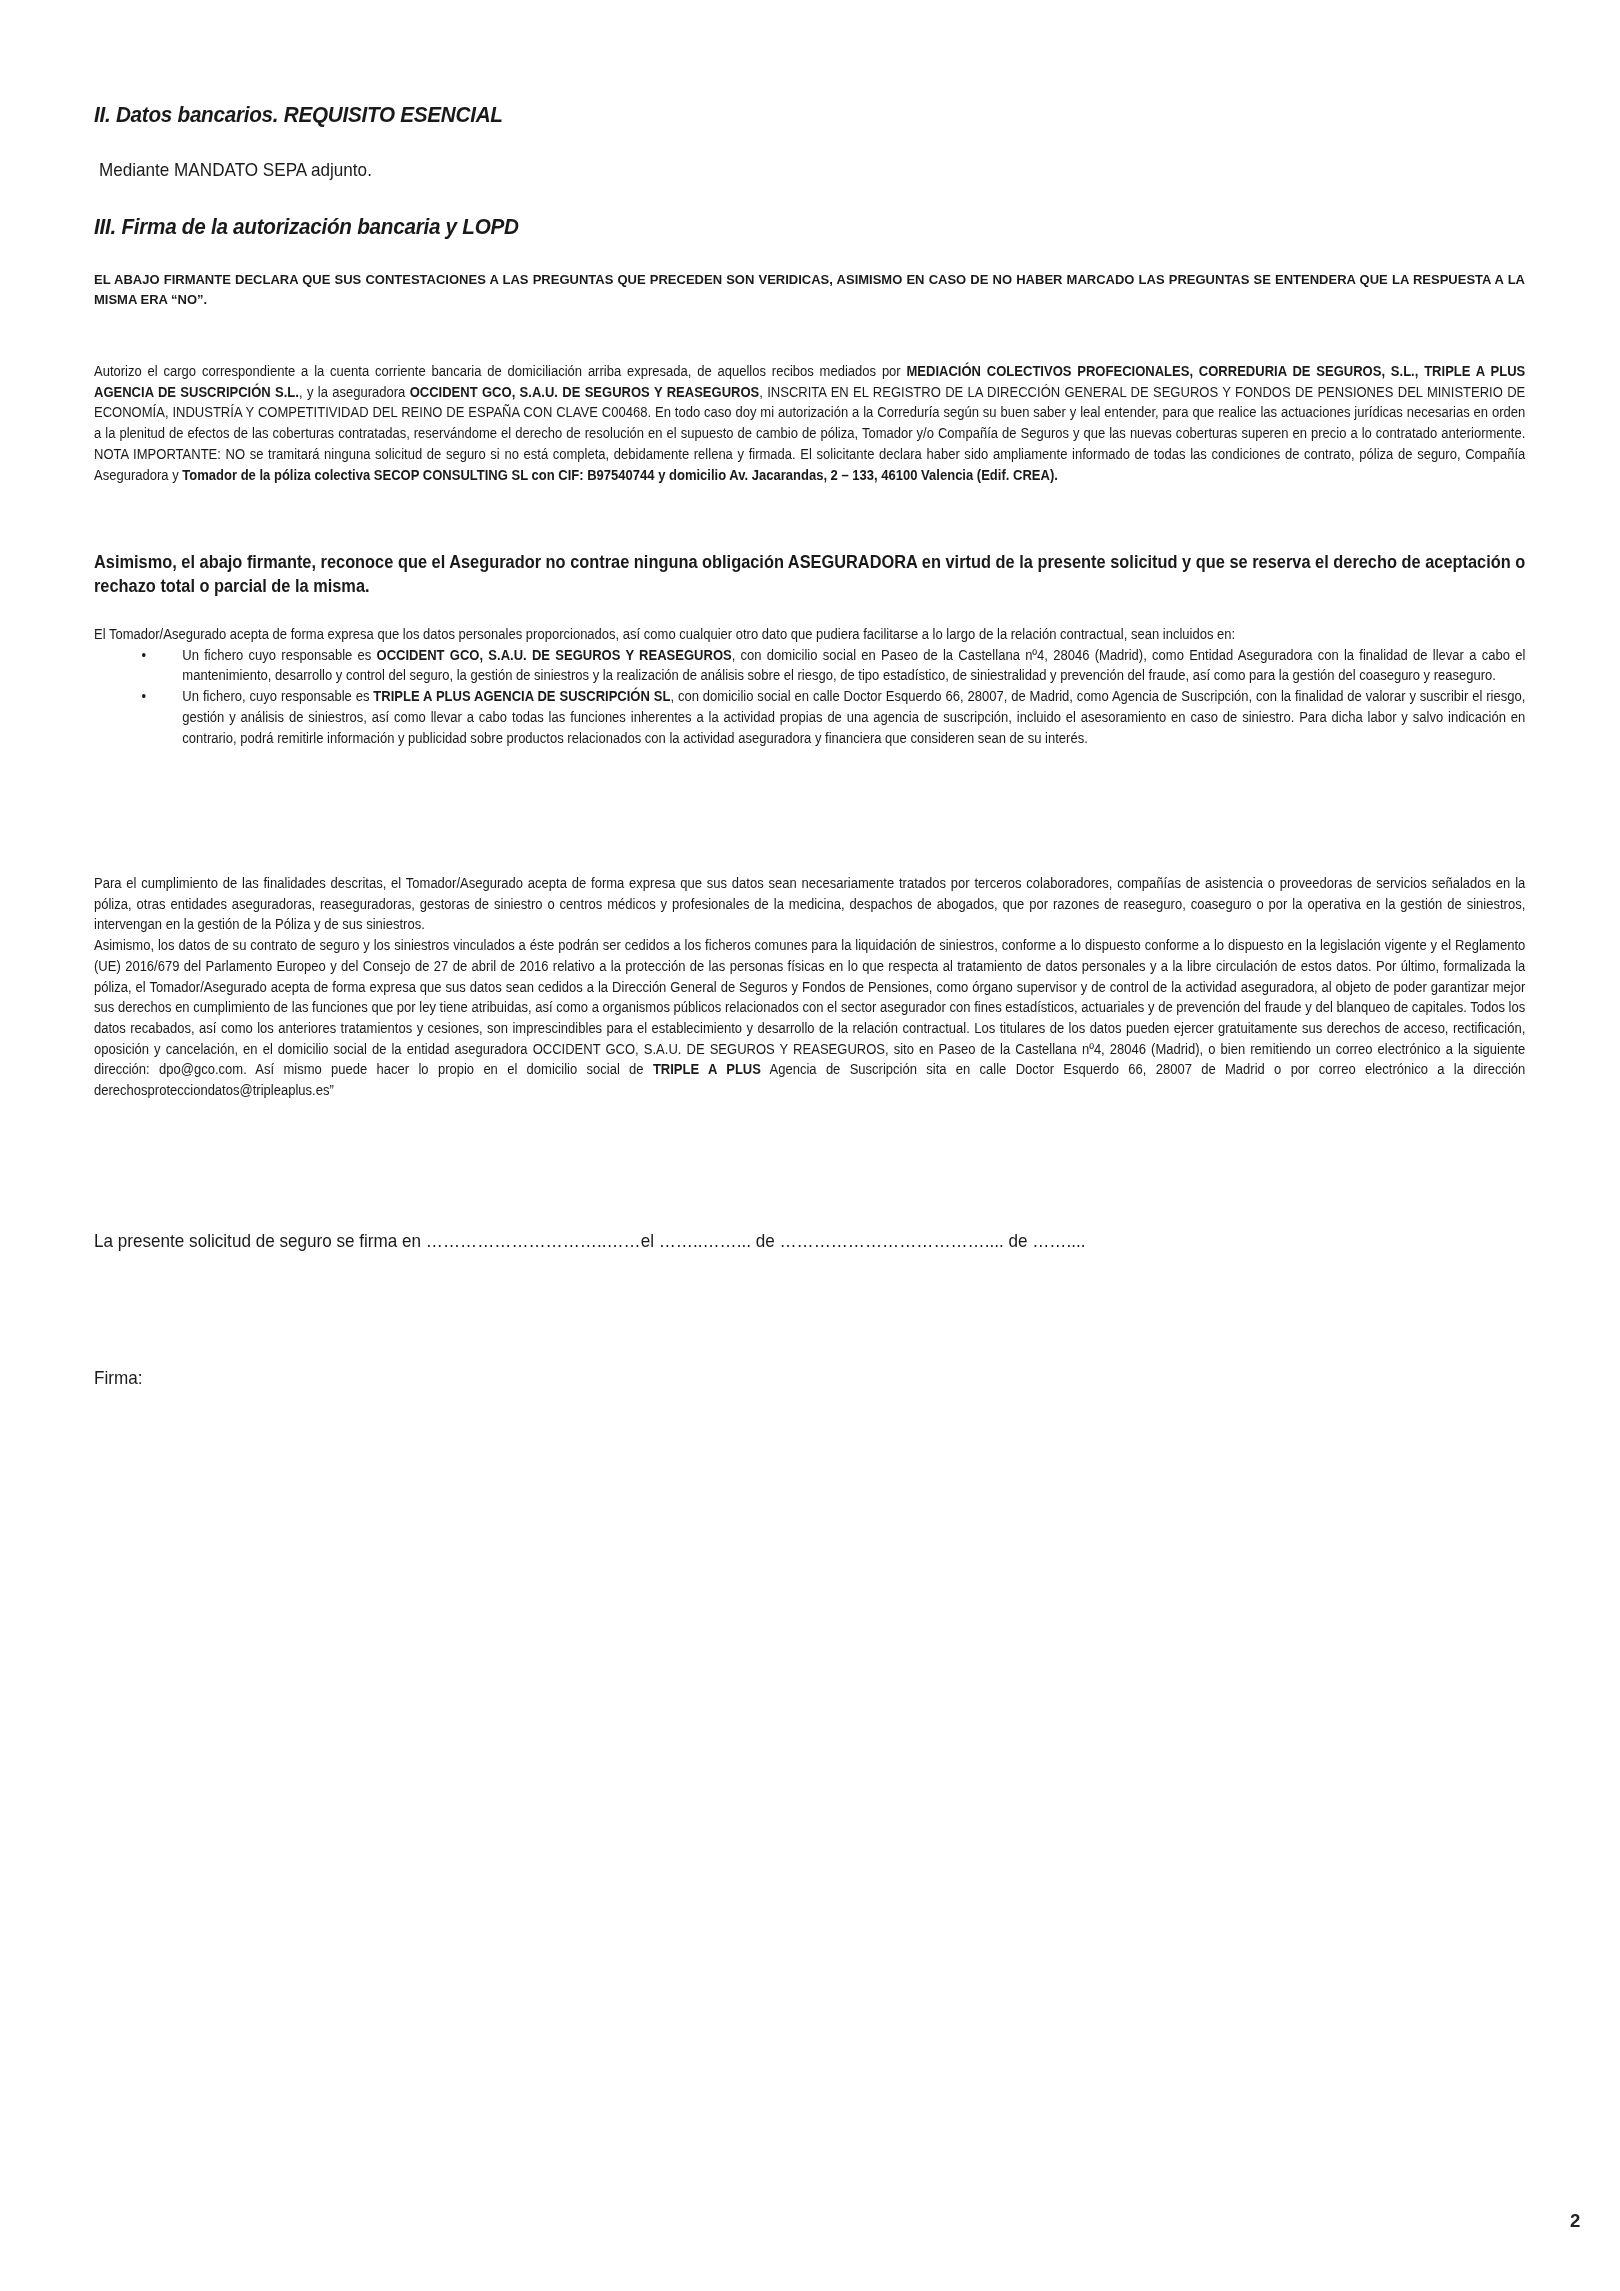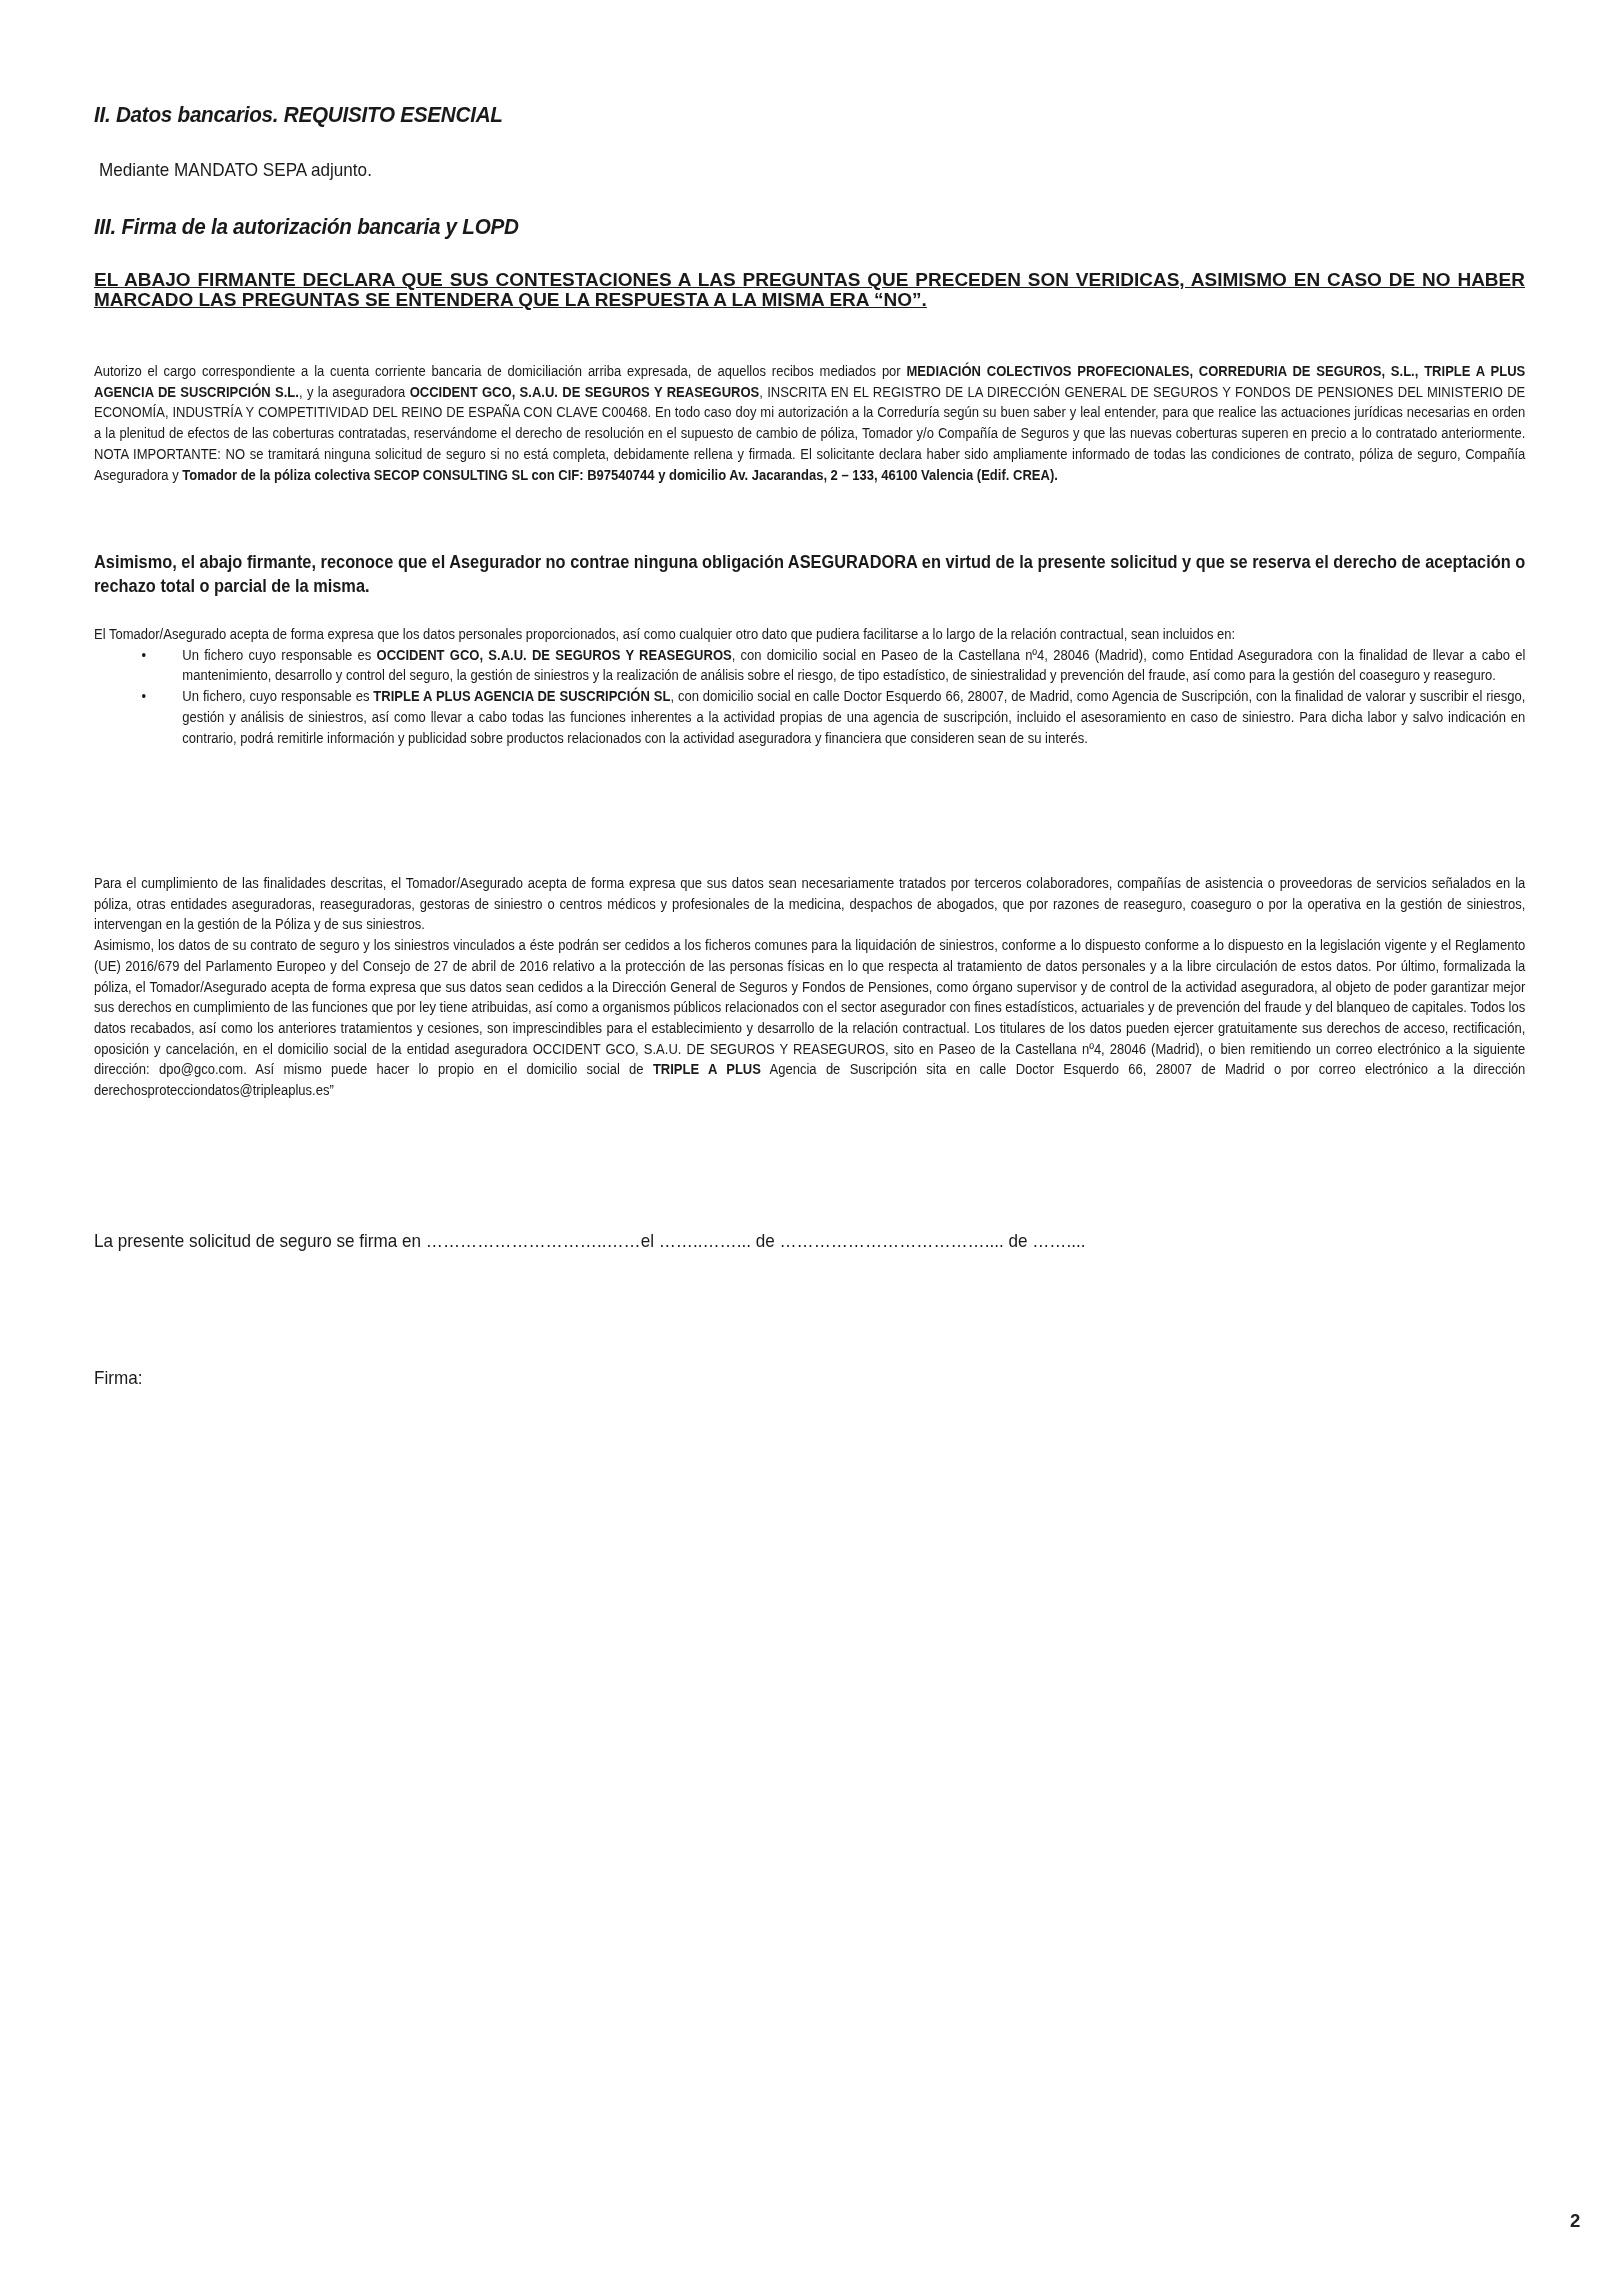--- a/index.html
+++ b/index.html
@@ -2,21 +2,21 @@
 <html><head>
   <meta charset="utf-8">
   <style>
     html, body { margin: 0; padding: 0; background: #ffffff; }
     body { width: 1620px; height: 2292px; position: relative; overflow: hidden;
       font-family: "Liberation Sans", sans-serif; color: #1a1a1a; }
     .page { position: absolute; left: 0; top: 0; width: 1620px; height: 1657px; background: #fff; }
     .block { position: absolute; left: 94px; width: 1431px; }
     .h-sec { font-weight: bold; font-style: italic; font-size: 22.5px; letter-spacing: -0.3px; transform: scaleX(0.92); transform-origin: left; white-space: nowrap; }
     .plain { font-size: 18.6px; transform: scaleX(0.92); transform-origin: left; white-space: nowrap; }
-    .decl { font-weight: bold; font-size: 19px; line-height: 19.6px; text-align: justify; text-align-last: left; text-decoration: underline; }
+    .decl { font-weight: bold; font-size: 13px; line-height: 19.6px; text-align: justify; text-align-last: left; }
     .small { font-size: 14px; line-height: 20.7px; text-align: justify; transform: scaleX(0.93); transform-origin: left; width: 1539px; }
     .small b { font-weight: bold; }
     .big-bold { font-weight: bold; font-size: 17.6px; line-height: 23.5px; text-align: justify; transform: scaleX(0.93); transform-origin: left; width: 1539px; }
     .bullets { margin: 0; padding: 0; list-style: none; }
     .bullets li { position: relative; padding-left: 95px; }
     .bullets li .dot { position: absolute; left: 51px; top: 0; }
     .sign-line { font-size: 18.6px; transform: scaleX(0.92); transform-origin: left; white-space: nowrap; }
     .page-num { position: absolute; left: 1570px; top: 2210px; font-size: 18.6px; font-weight: bold; color: #222; }
   </style>
 </head>

